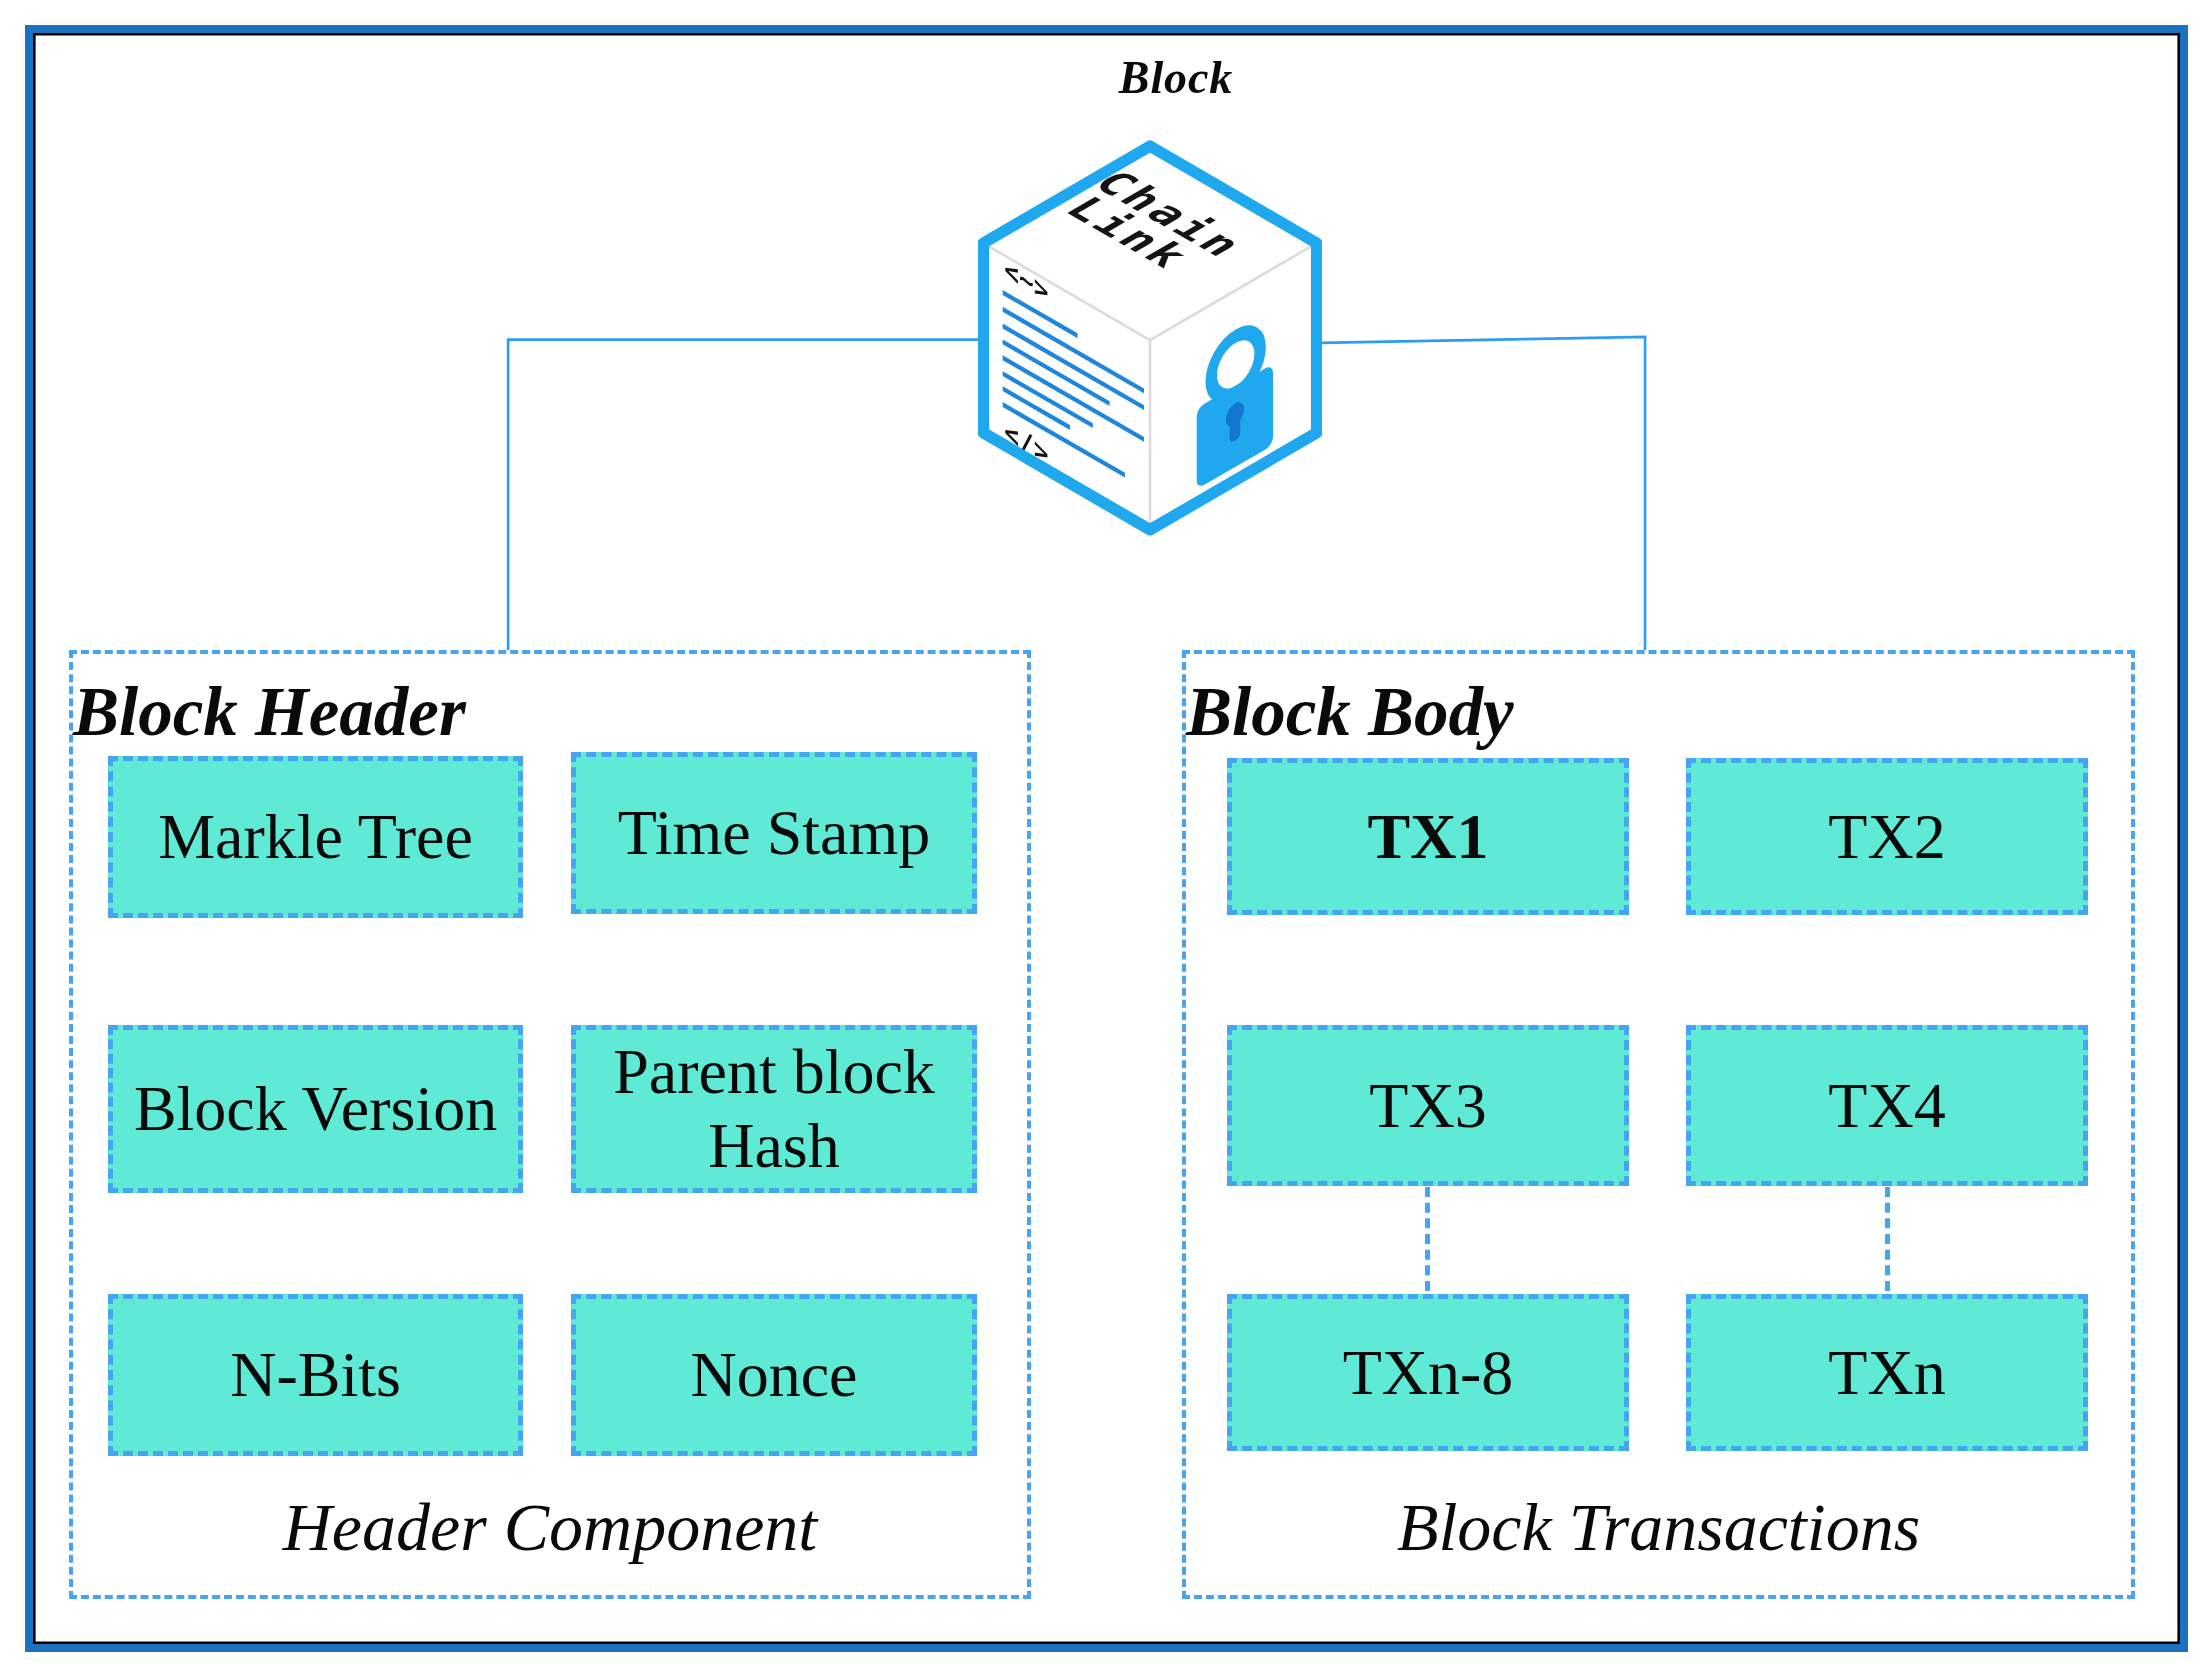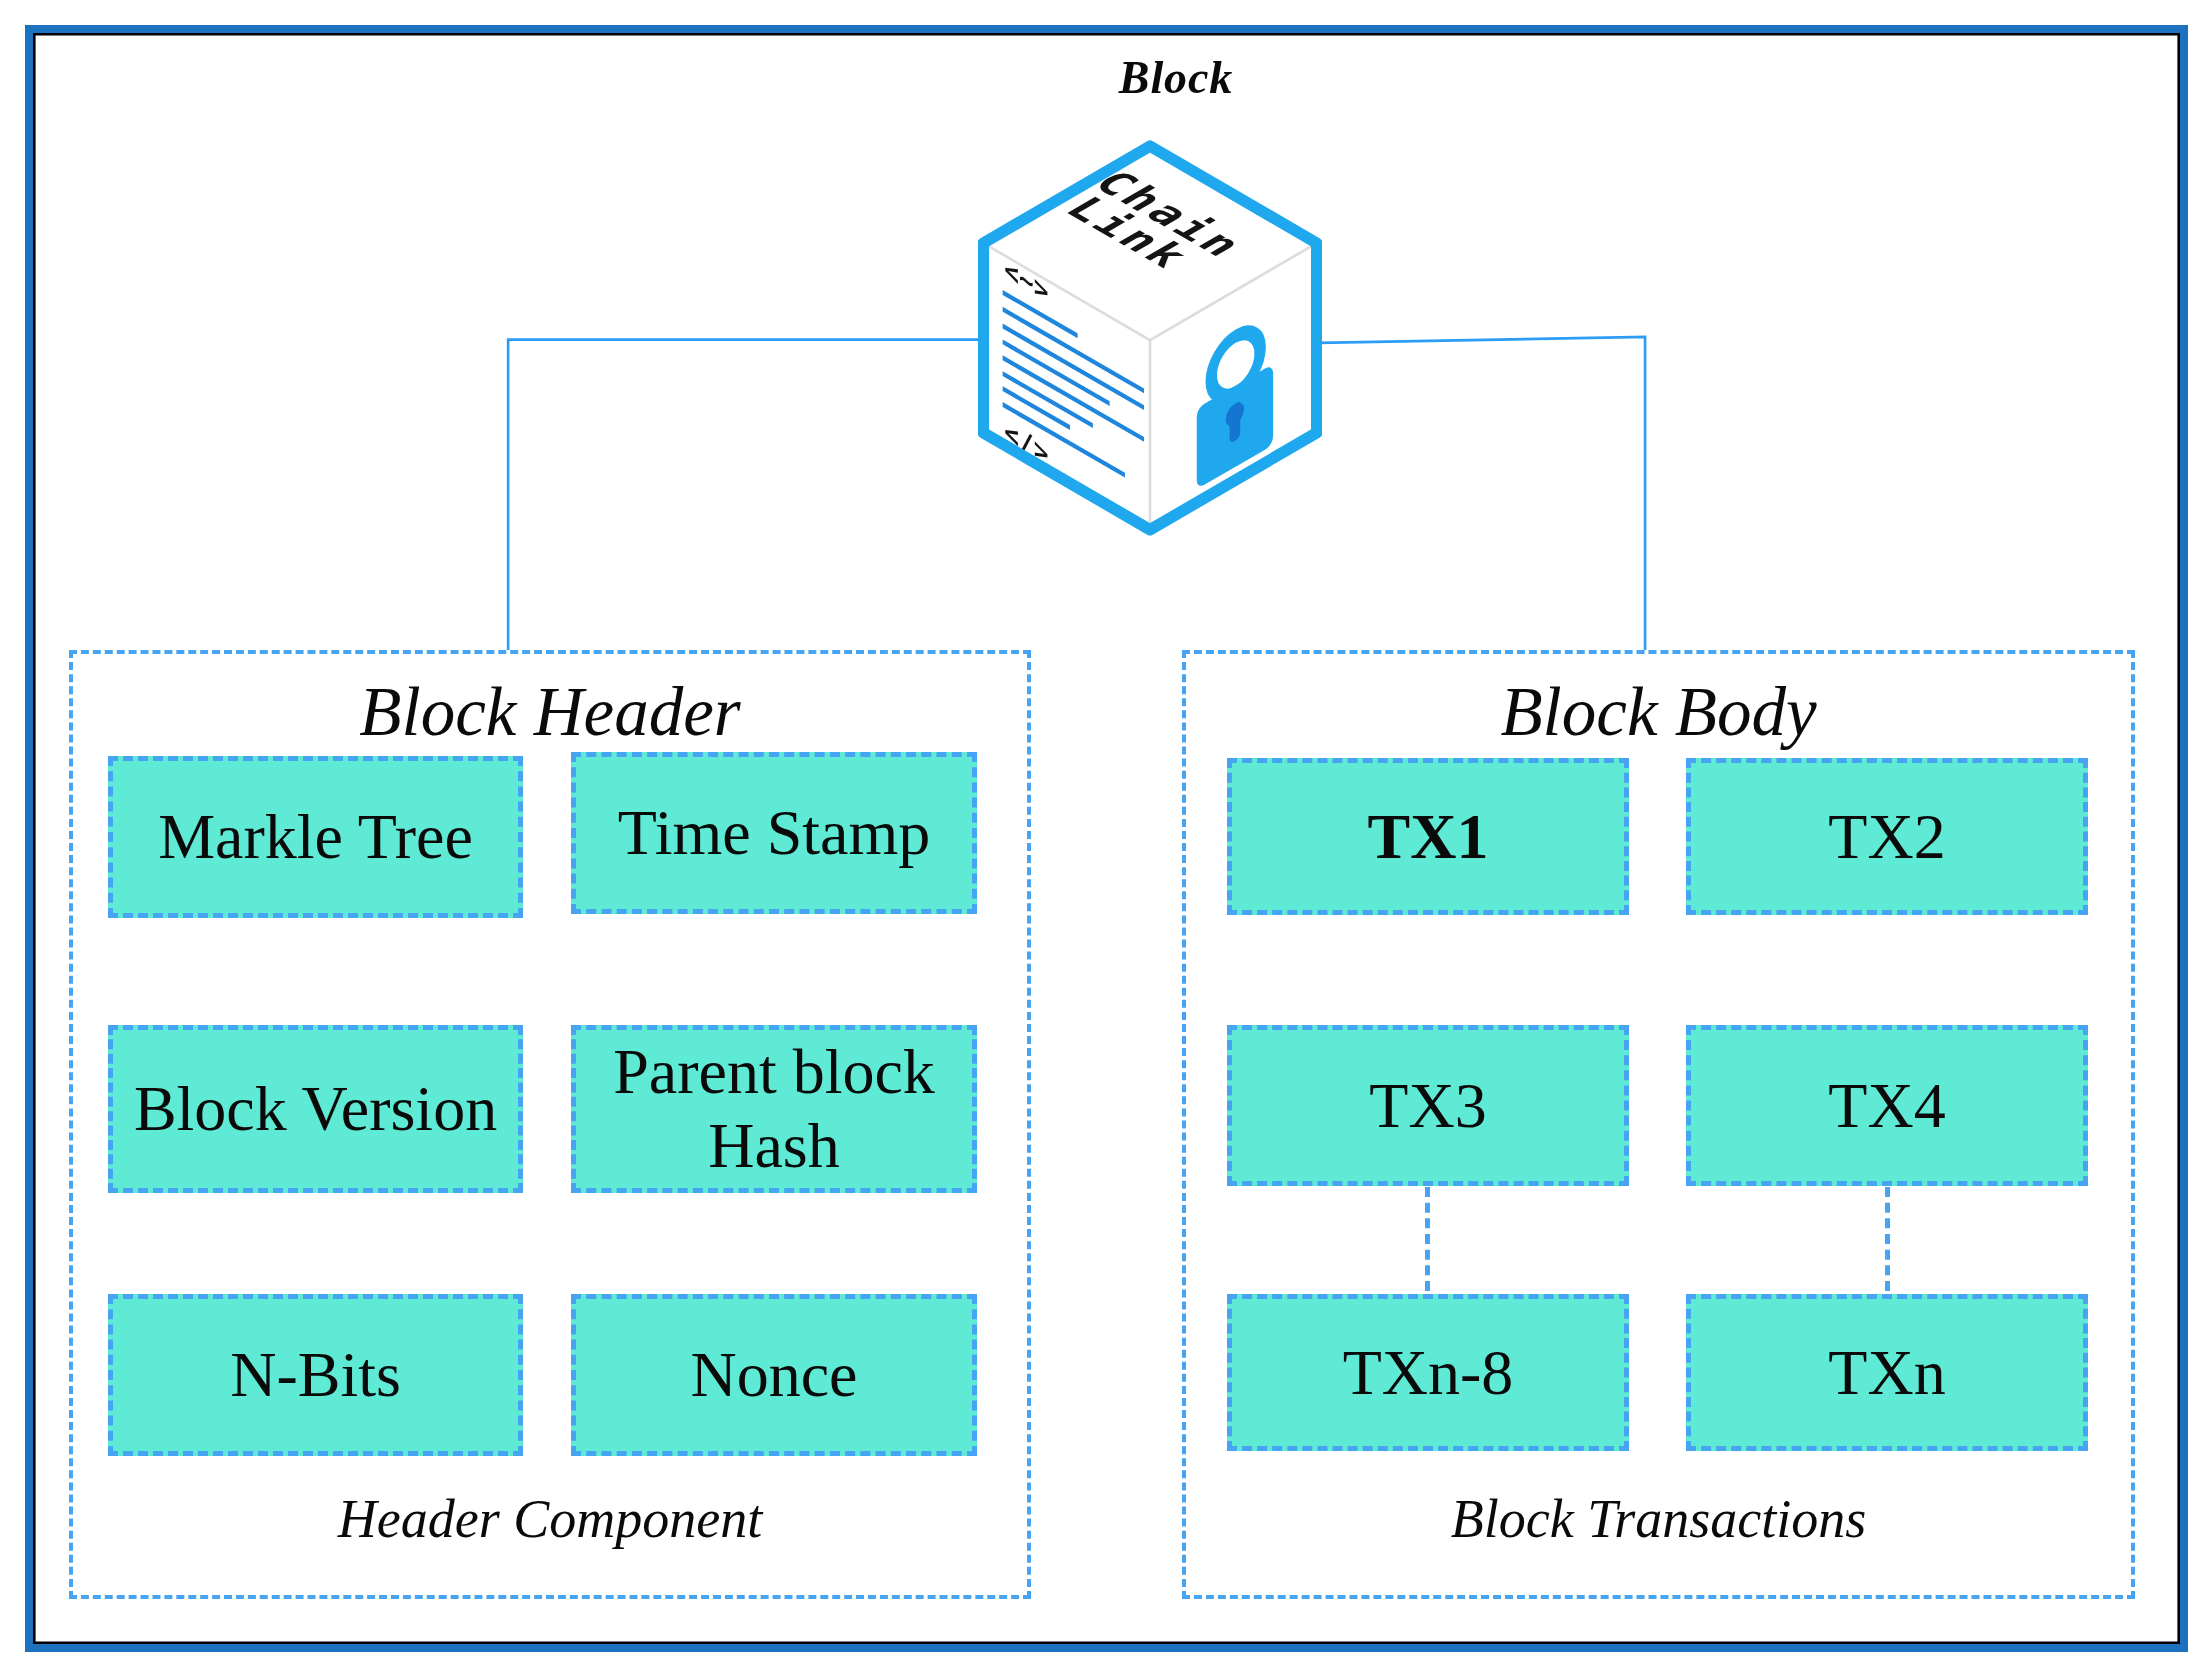--- a/index.html
+++ b/index.html
@@ -29,22 +29,22 @@
   }
   .wires{position:absolute;left:0;top:0;width:2207px;height:1675px;pointer-events:none;}
   .cube-svg{position:absolute;left:978px;top:132px;width:344px;height:411px;}
   .panel{
     position:absolute;top:650px;height:949px;
     border:4.4px dashed var(--dash-blue);box-sizing:border-box;background:#fff;
   }
   .panel.header{left:69px;width:962px;}
   .panel.body{left:1182px;width:953px;}
   .panel-title{
-    position:absolute;top:19.4px;left:0;width:100%;text-align:center;
-    font-size:69px;font-weight:normal;font-style:italic;
+    position:absolute;top:19.4px;left:0;width:100%;text-align:left;
+    font-size:69px;font-weight:bold;font-style:italic;
   }
   .box{
     position:absolute;border:5.3px dashed var(--dash-blue);box-sizing:border-box;
     display:flex;align-items:center;justify-content:center;text-align:center;
     font-size:64px;line-height:1.15;padding:0 8.8px;background:#5eead4;
   }
   
   .hb0{left:35px; top:102px;width:415px;height:162px;}
   .hb1{left:498px;top:98px;width:406px;height:162px;}
   .hb2{left:35px; top:371px;width:415px;height:168px;}
@@ -59,21 +59,21 @@
   .bb4{left:41px; top:640px;width:402px;height:157px;}
   .bb5{left:500px;top:640px;width:402px;height:157px;}
   .tx-link{
     position:absolute;width:0;height:104px;top:533px;
     border-left:5.3px dashed var(--dash-blue);
   }
   .tx-link.a{left:239px;}
   .tx-link.b{left:699px;}
   .caption{
     position:absolute;top:834px;left:0;width:100%;text-align:center;
-    font-size:54px;font-style:italic;
+    font-size:68px;font-style:italic;
   }
 </style>
 </head>
 <body>
 
 <div class="canvas">
   <div class="frame"></div>
 
   <div class="main-title">Block</div>
 

